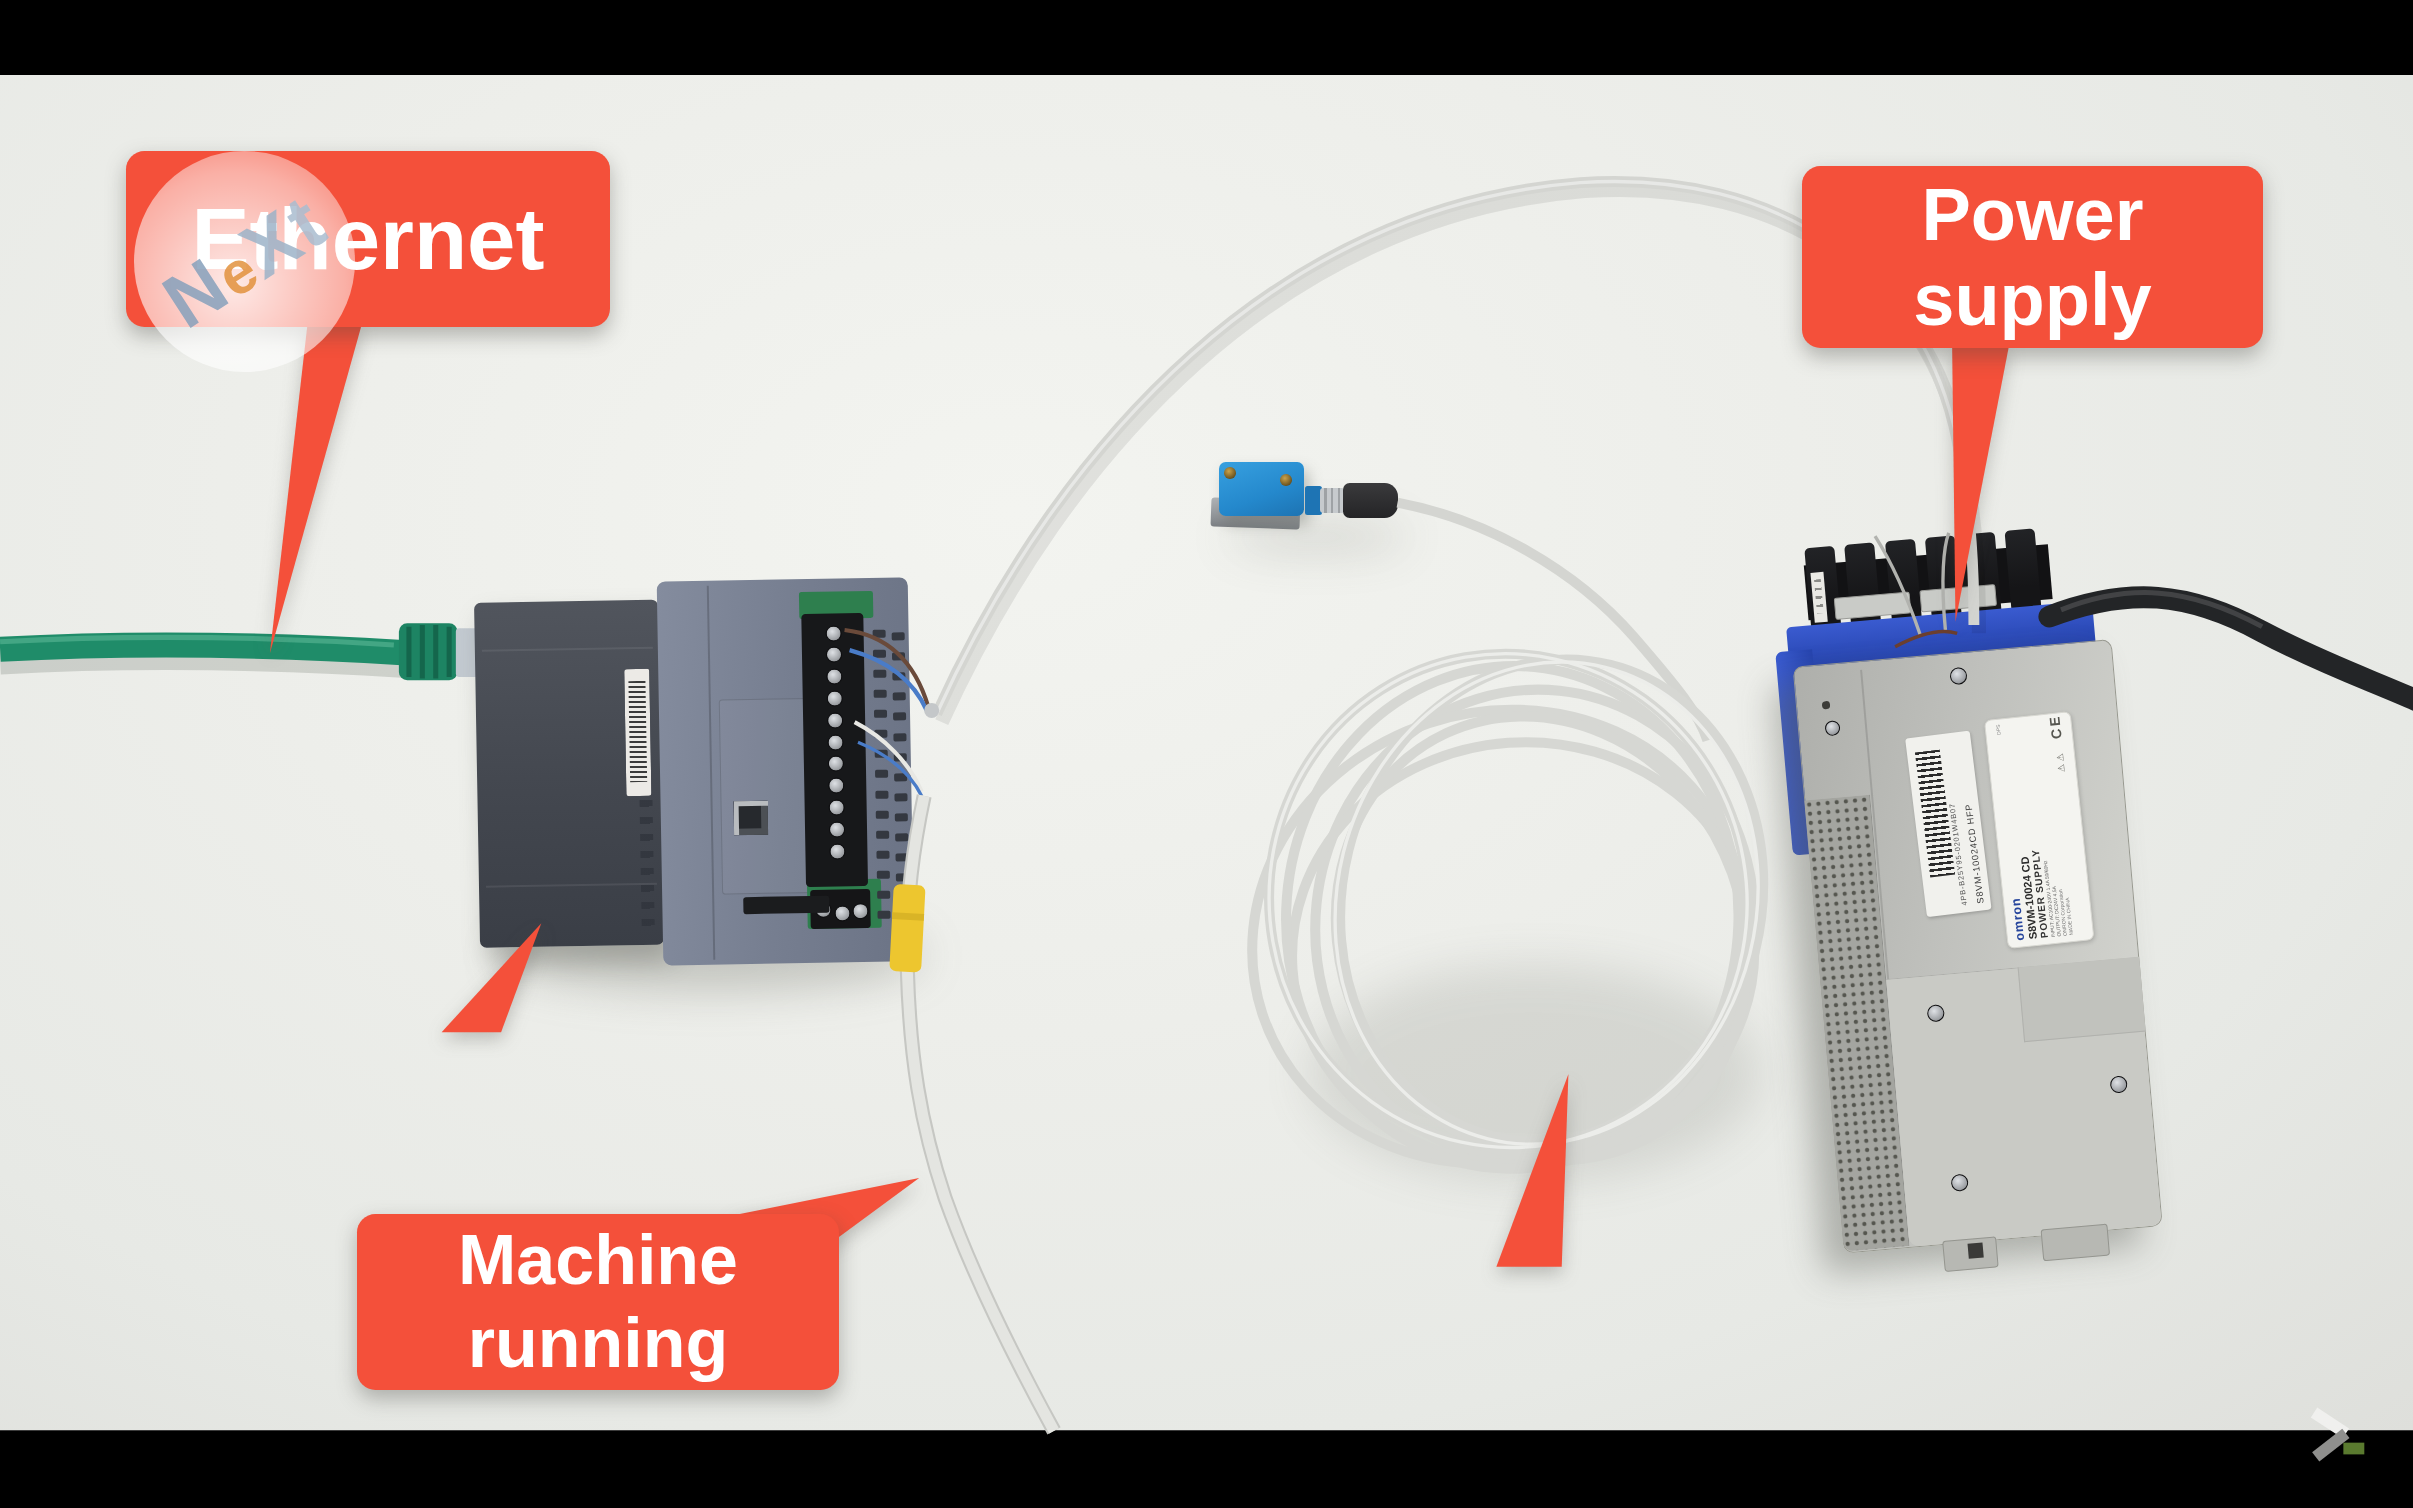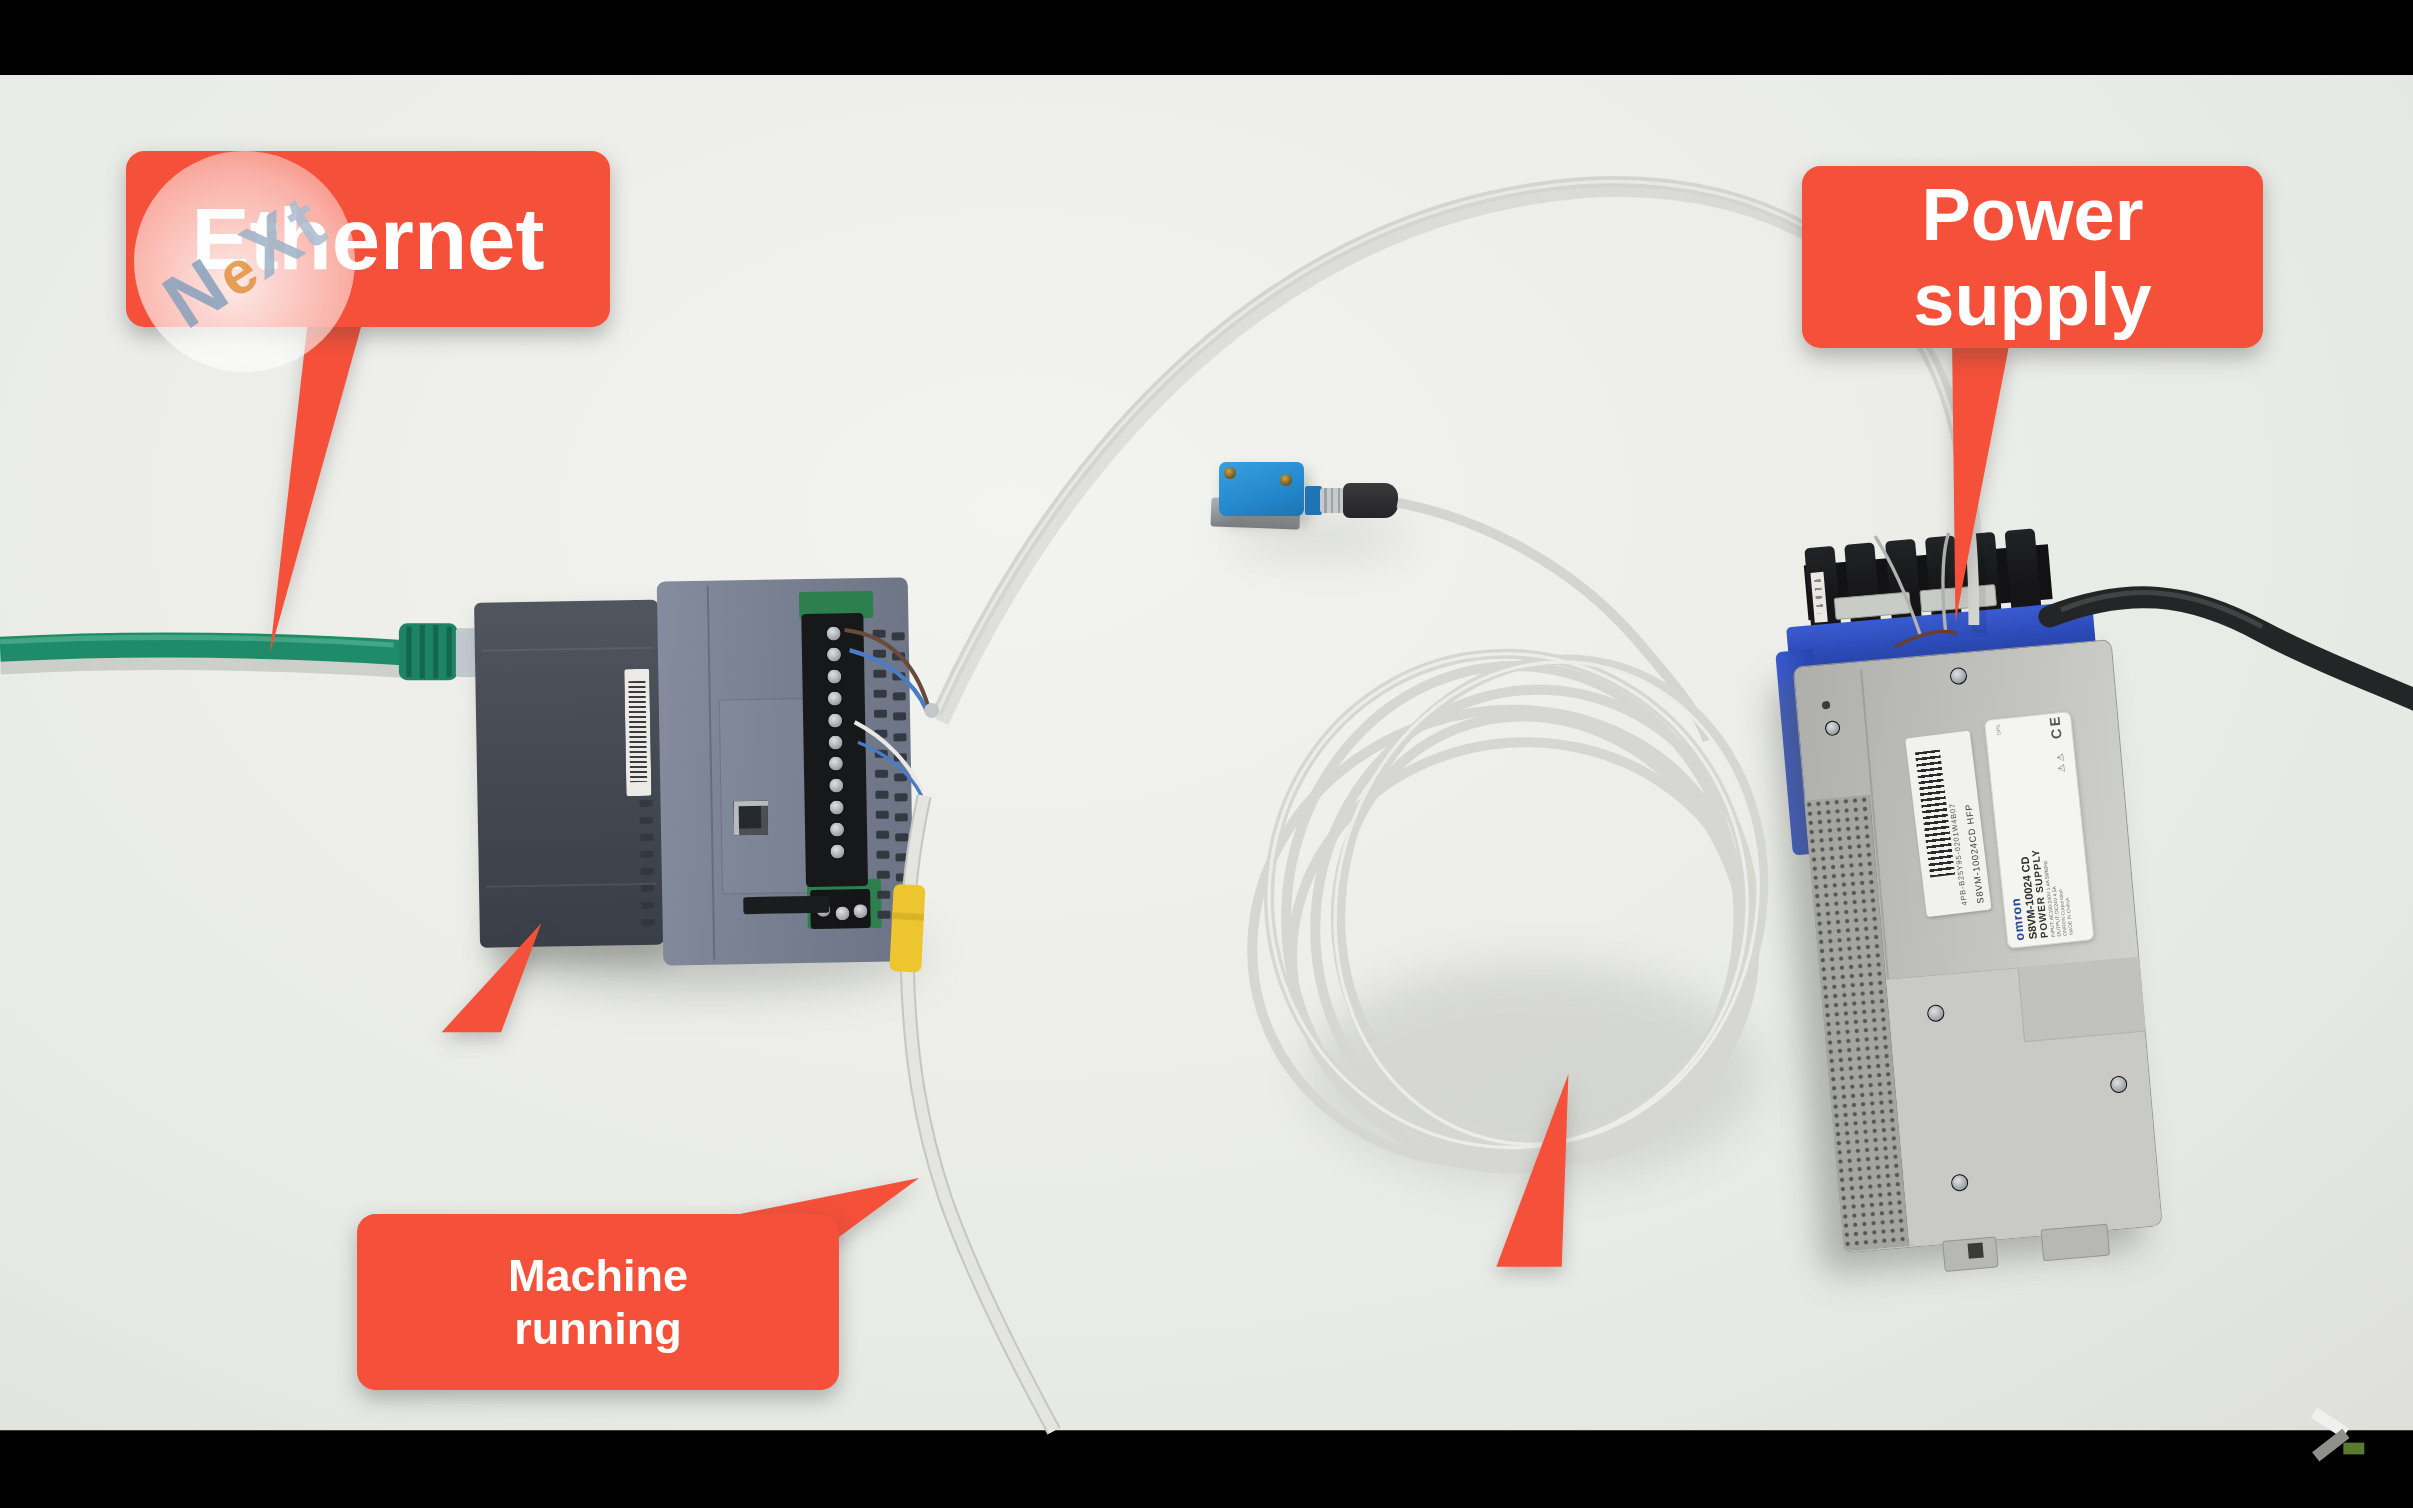--- a/index.html
+++ b/index.html
@@ -12,21 +12,21 @@
   
   .bar{left:0;width:2413px;background:#000;}
   #bar-top{top:0;height:75px;}
   #bar-bottom{top:1430px;height:78px;border-top:1.7px solid #3c3c3c;}
   
   .callout{background:#F4503A;color:#fff;border-radius:18.4px;display:flex;align-items:center;justify-content:center;
      font-weight:bold;text-align:center;box-shadow:0 8.4px 20px rgba(70,70,64,.35);z-index:40;}
   #callout-ethernet{left:126px;top:151px;width:484px;height:176px;font-size:87px;}
   #callout-power{left:1802px;top:166px;width:461px;height:182px;font-size:74px;}
   #callout-plc{left:249px;top:1029px;width:367px;height:132px;font-size:70px;letter-spacing:5px;}
-  #callout-machine{left:357px;top:1214px;width:482px;height:176px;font-size:45px;line-height:1.18;}
+  #callout-machine{left:357px;top:1214px;width:482px;height:176px;font-size:70px;line-height:1.18;}
   #callout-production{left:1142px;top:1264px;width:730px;height:127px;font-size:70px;}
   
   #watermark{left:134px;top:151px;width:221px;height:221px;border-radius:50%;z-index:45;
      background:radial-gradient(circle at 45% 60%, rgba(255,255,255,.88) 0%, rgba(255,255,255,.55) 62%, rgba(255,255,255,.22) 100%);
      display:flex;align-items:center;justify-content:center;}
   #watermark .wm{transform:rotate(-33deg);font-size:77px;font-weight:bold;letter-spacing:1.7px;opacity:.85;}
   .wm-n{color:#87a1bc;} .wm-e{color:#e2923e;font-size:.78em;} .wm-x{color:#9db3c8;} .wm-t{color:#aabdd0;}
   
   svg.layer{position:absolute;left:0;top:0;z-index:5;pointer-events:none;}
   #svg-under{z-index:4;} #svg-over{z-index:20;} #svg-tails{z-index:38;filter:drop-shadow(0 7.5px 8.4px rgba(80,78,72,.30));}

